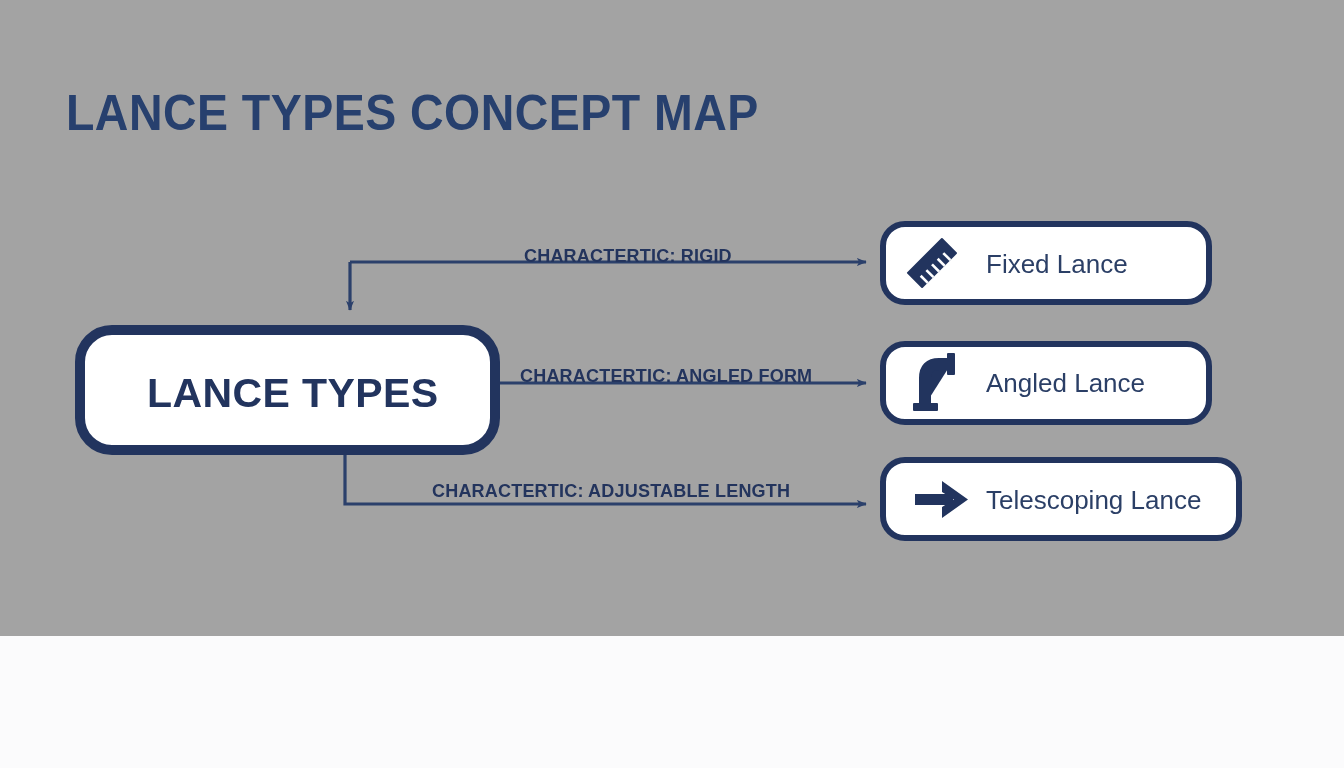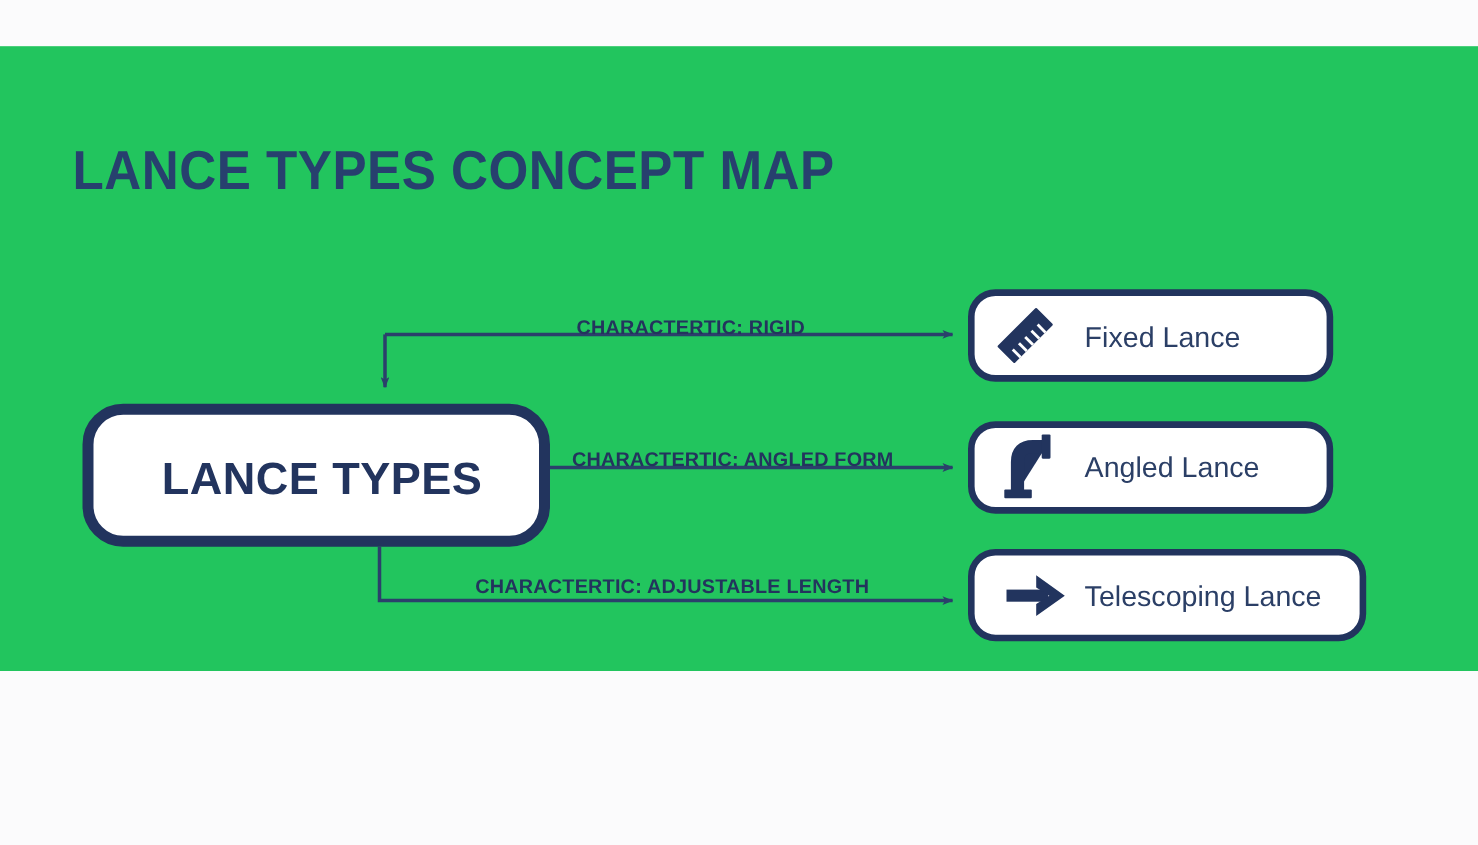--- a/index.html
+++ b/index.html
@@ -10,23 +10,22 @@
   body {
     width: 1344px;
     height: 768px;
     background: #fbfbfc;
     font-family: "Liberation Sans", sans-serif;
     overflow: hidden;
   }
   #canvas {
     position: relative;
     width: 1344px;
-    height: 568px;
-    background: #22c55e;
-    margin-top: 42px;
+    height: 636px;
+    background: #a3a3a3;
   }
   svg.diagram {
     position: absolute;
     top: 0;
     left: 0;
     width: 1344px;
     height: 768px;
     display: block;
   }
   .page-title {

